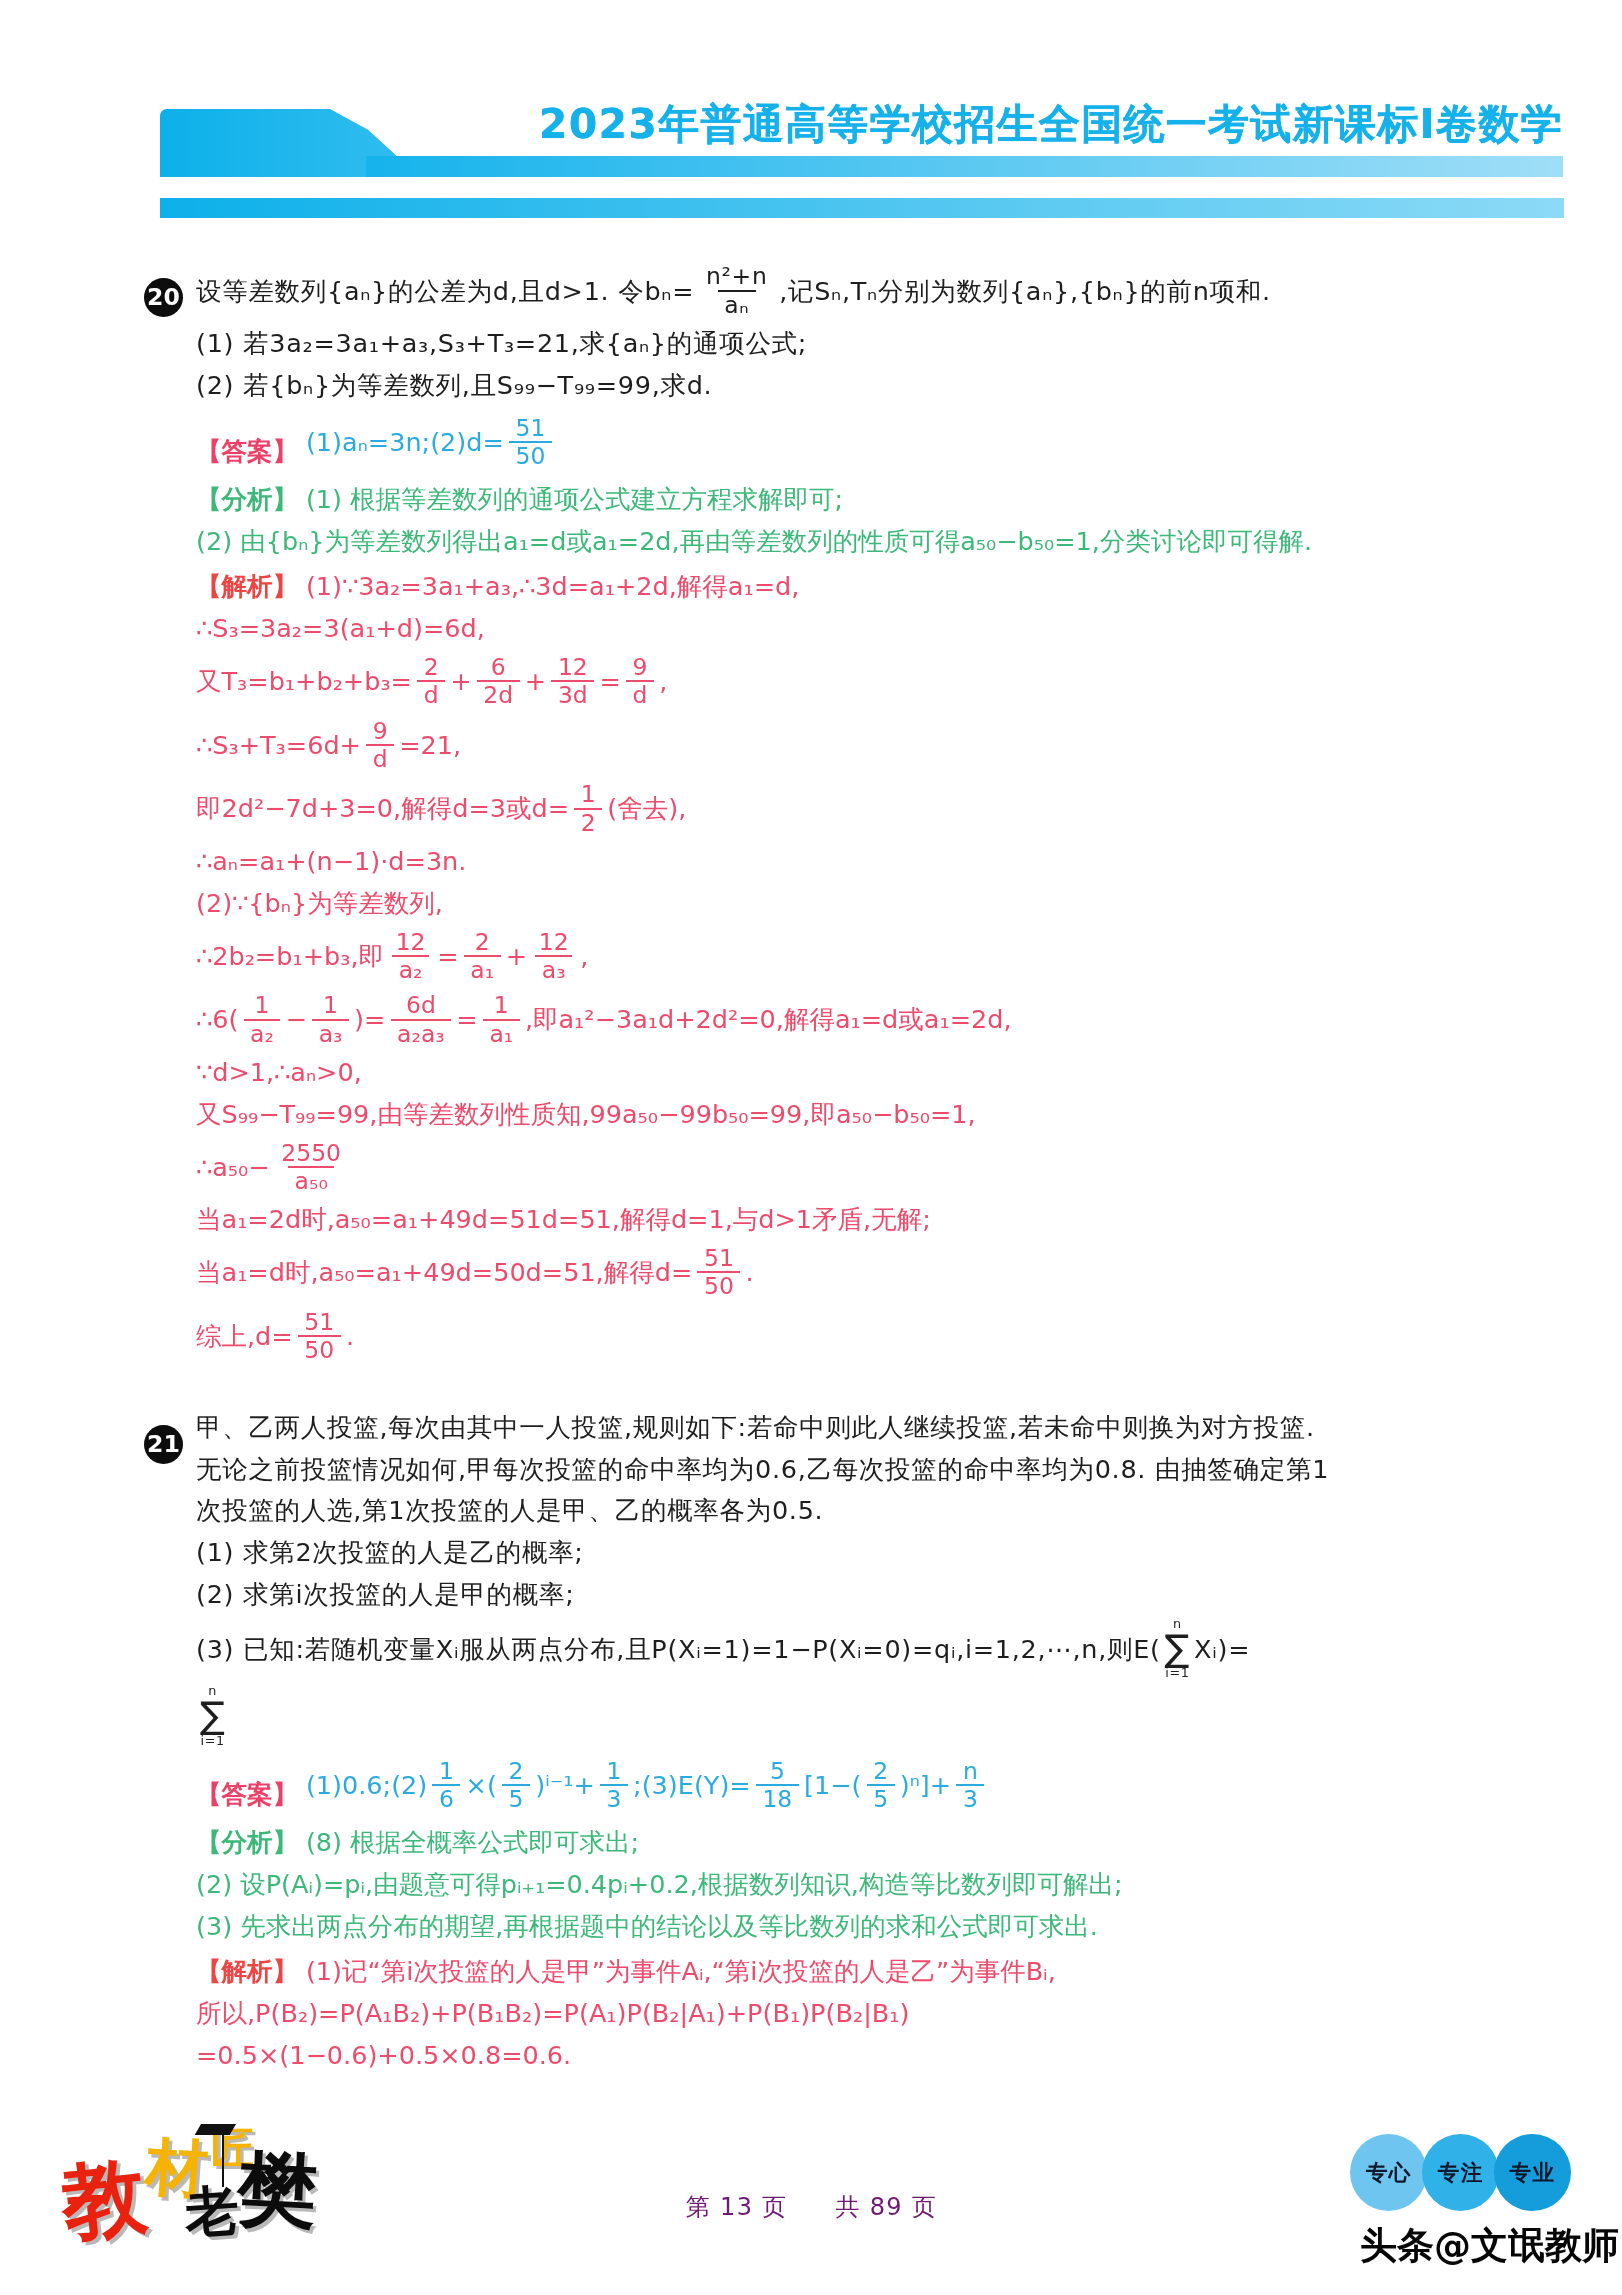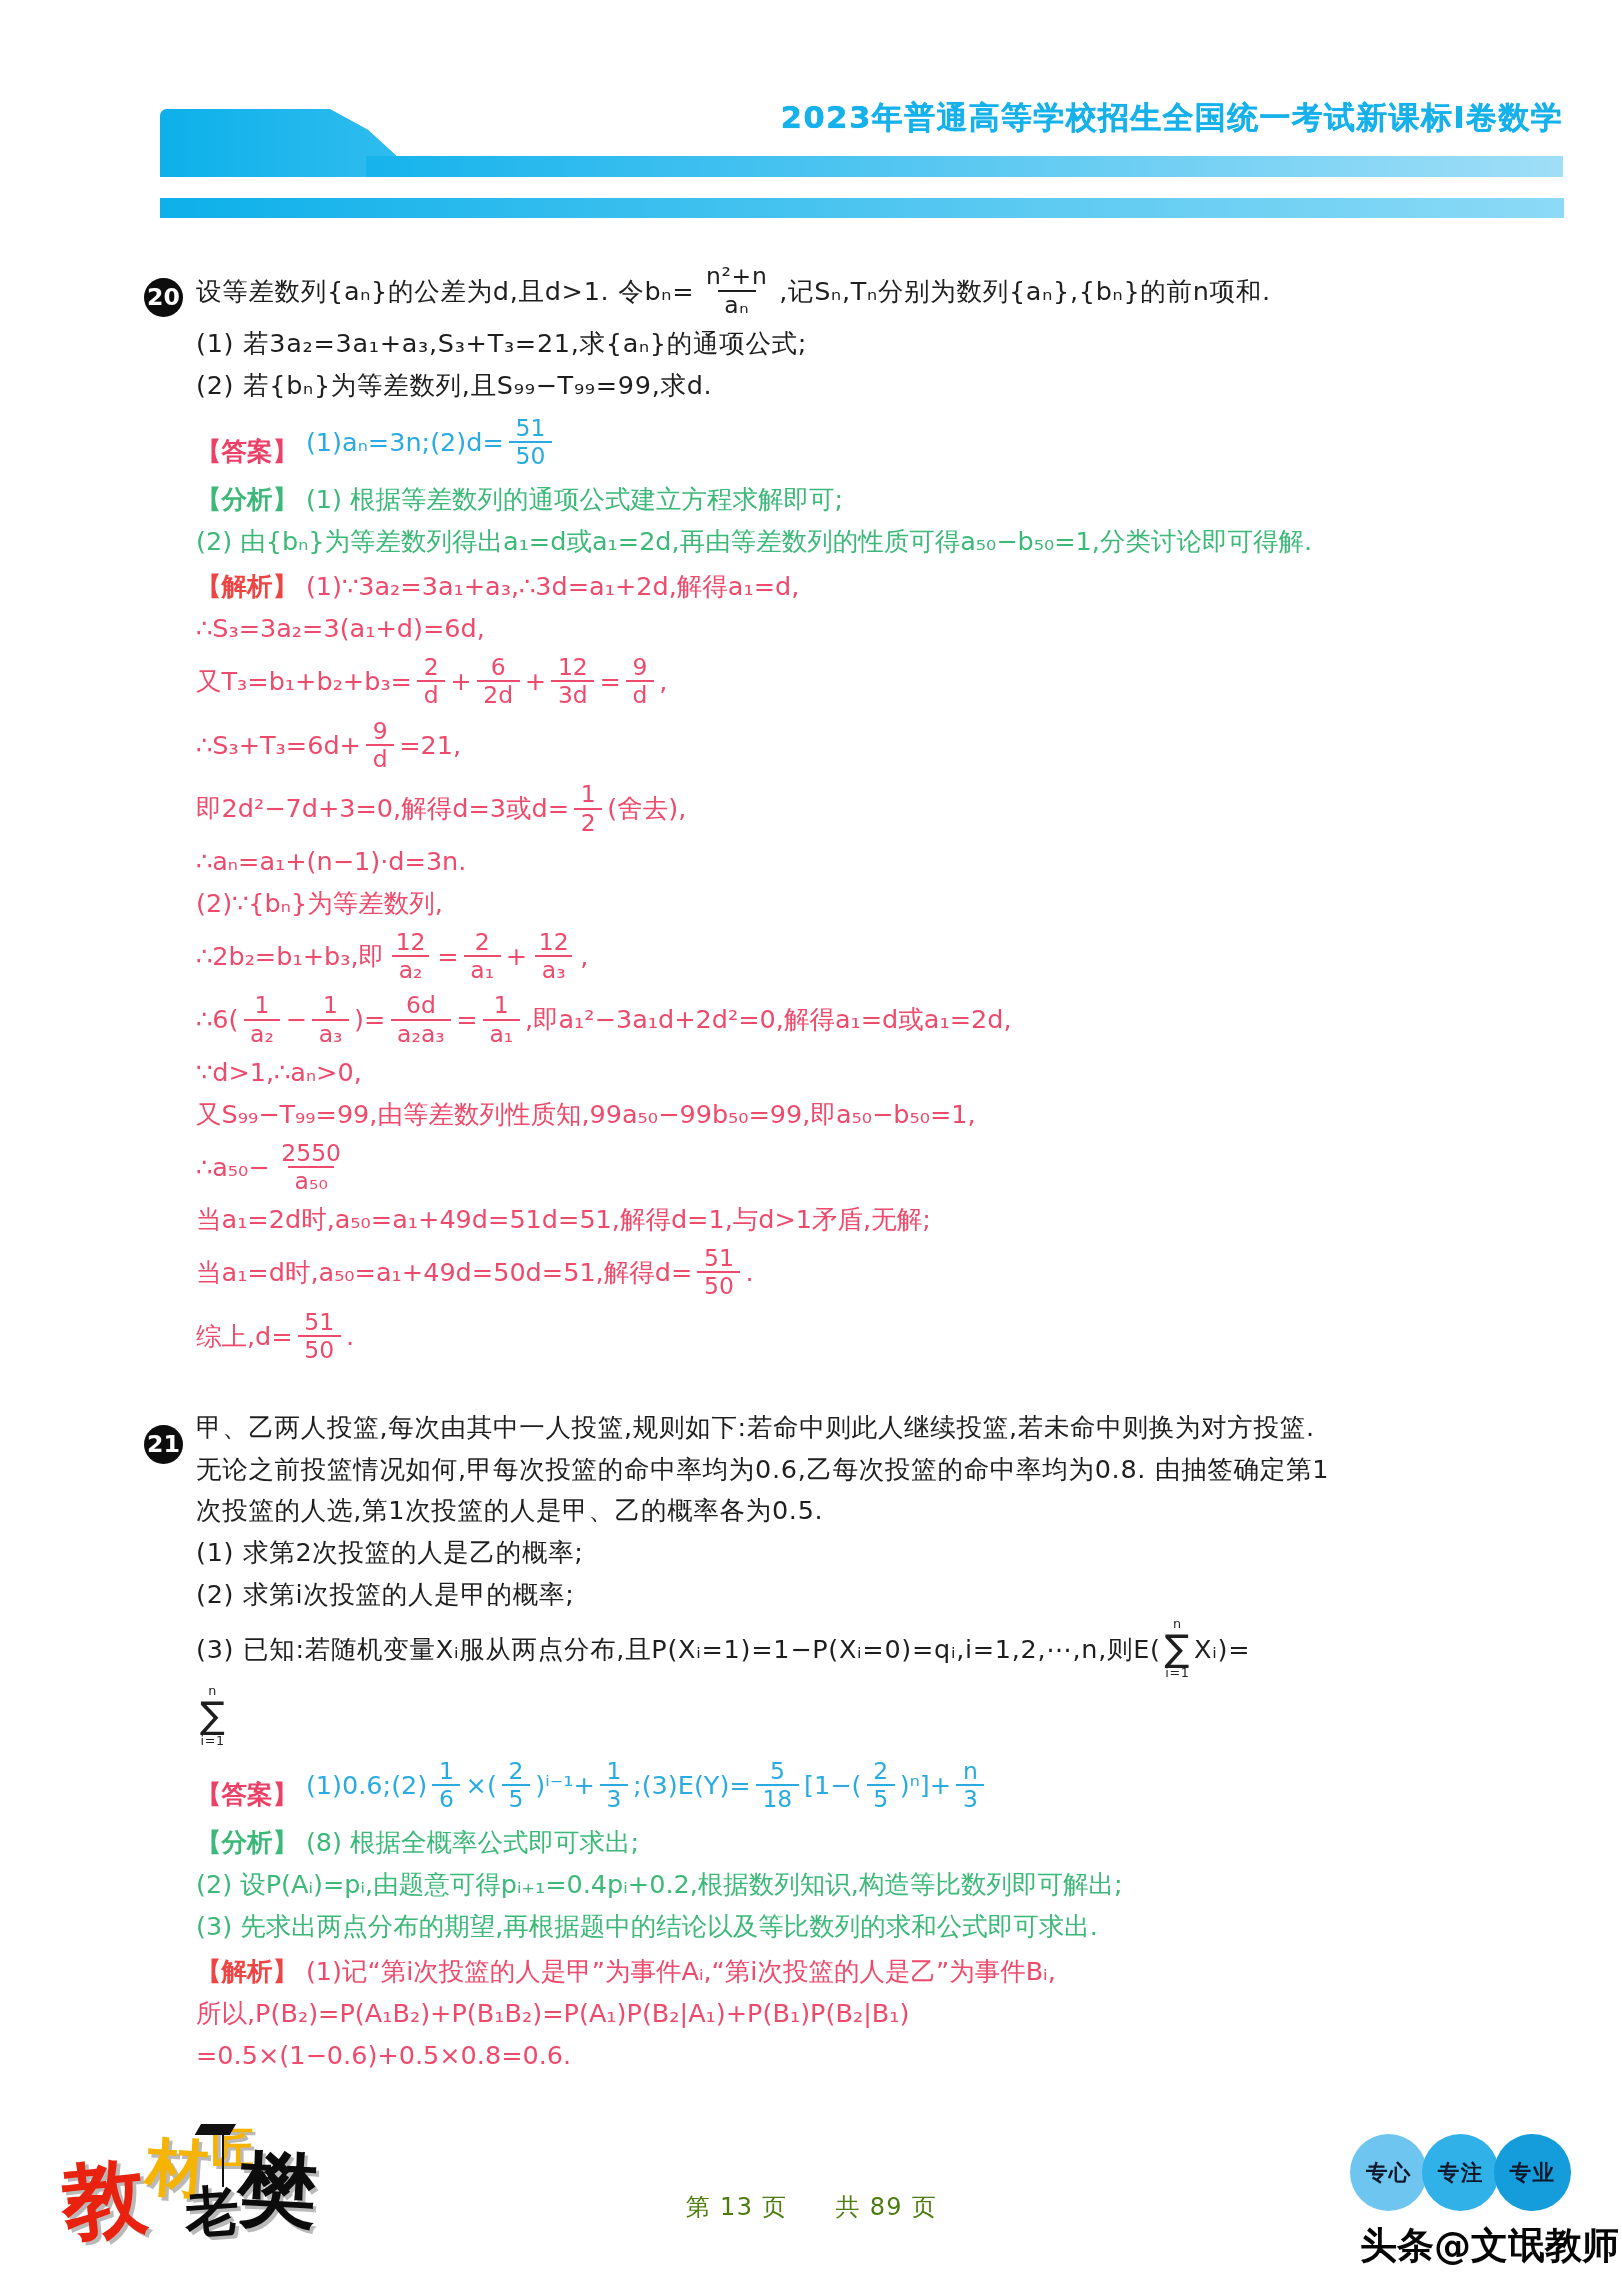--- a/index.html
+++ b/index.html
@@ -19,21 +19,21 @@
   .band-thin{
     position:absolute;left:366px;top:156px;width:1197px;height:21px;
     background:linear-gradient(90deg,#16b3ec,#9fdef7);
   }
   .band-bottom{
     position:absolute;left:160px;top:198px;width:1404px;height:19.6px;
     background:linear-gradient(90deg,#0db0ea,#8cdaf6);
   }
   .hdr-title{
     position:absolute;right:60px;top:97px;
-    font-size:31px;font-weight:bold;color:#14b1ea;
+    font-size:41px;font-weight:bold;color:#14b1ea;
     letter-spacing:1.3px;white-space:nowrap;
     text-shadow:0 0 0.7px #0ea5de;
   }
   
   main{position:absolute;left:196px;top:257px;width:1372px;}
   .problem{position:relative;margin-bottom:42px;}
   .pbadge{
     position:absolute;left:-52px;top:17px;width:39px;height:39px;border-radius:50%;
     background:#0d0d0d;color:#fff;font-weight:bold;font-size:23.6px;
     display:flex;align-items:center;justify-content:center;
@@ -61,21 +61,21 @@
   .frac .den{border-top:2px solid currentColor;padding:0 6.5px;}
   .sum{
     display:inline-flex;flex-direction:column;align-items:center;
     vertical-align:middle;margin:0 3.9px;line-height:1;
   }
   .sum .top,.sum .bot{font-size:0.5em;line-height:1.1;}
   .sum .sig{font-size:1.45em;line-height:0.95;}
   
   .pageinfo{
     position:absolute;left:0;bottom:72px;width:1623px;text-align:center;
-    font-size:24px;color:#4d7c0f;letter-spacing:1.3px;
+    font-size:24px;color:#701a75;letter-spacing:1.3px;
   }
   .pageinfo span{margin:0 19.6px;}
   .badges{position:absolute;right:52px;bottom:84px;display:flex;}
   .badge{
     width:77px;height:77px;border-radius:50%;margin-left:-5.2px;
     display:flex;align-items:center;justify-content:center;
     color:#0f172a;font-weight:bold;font-size:21.6px;letter-spacing:1.3px;
   }
   .badge.b0{background:#6ec6f0;}
   .badge.b1{background:#30b2e9;}

